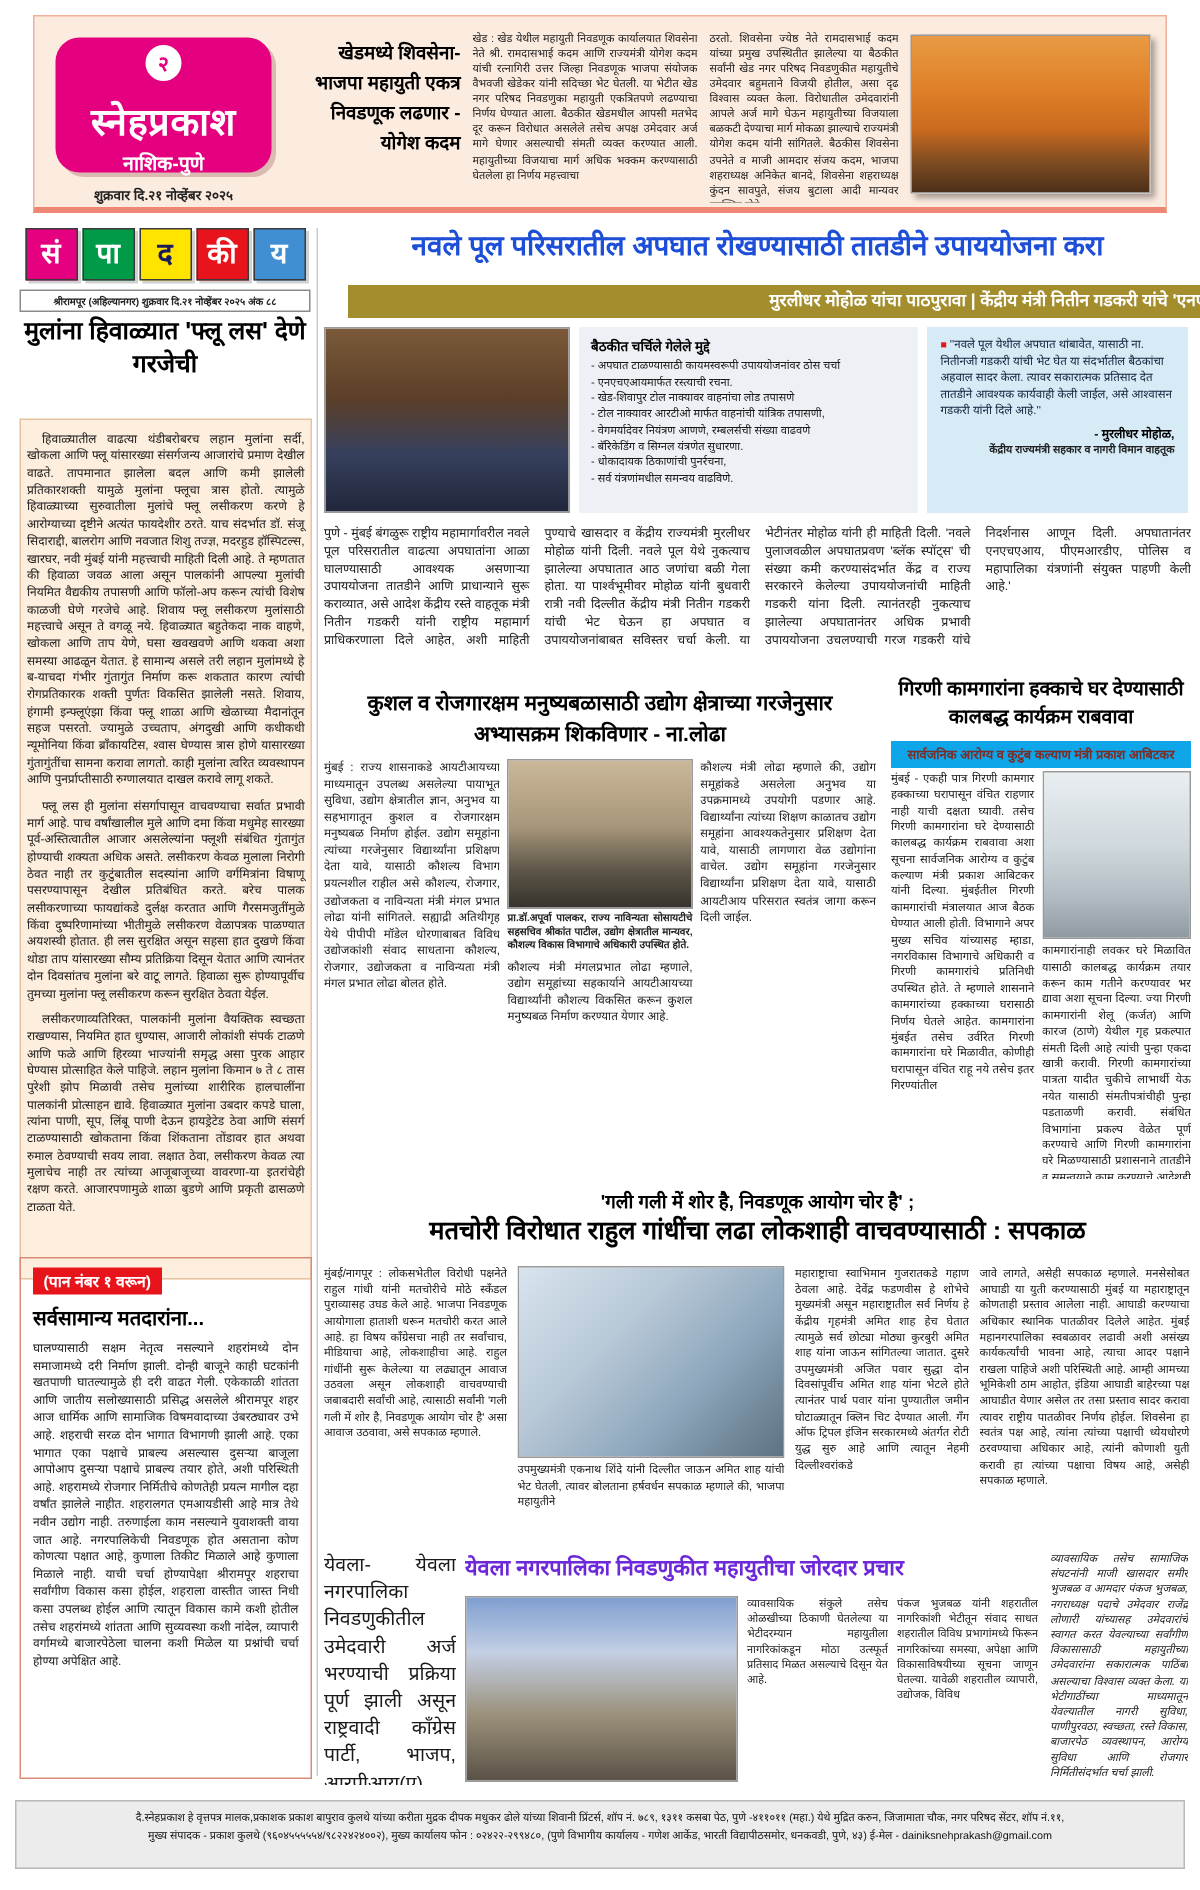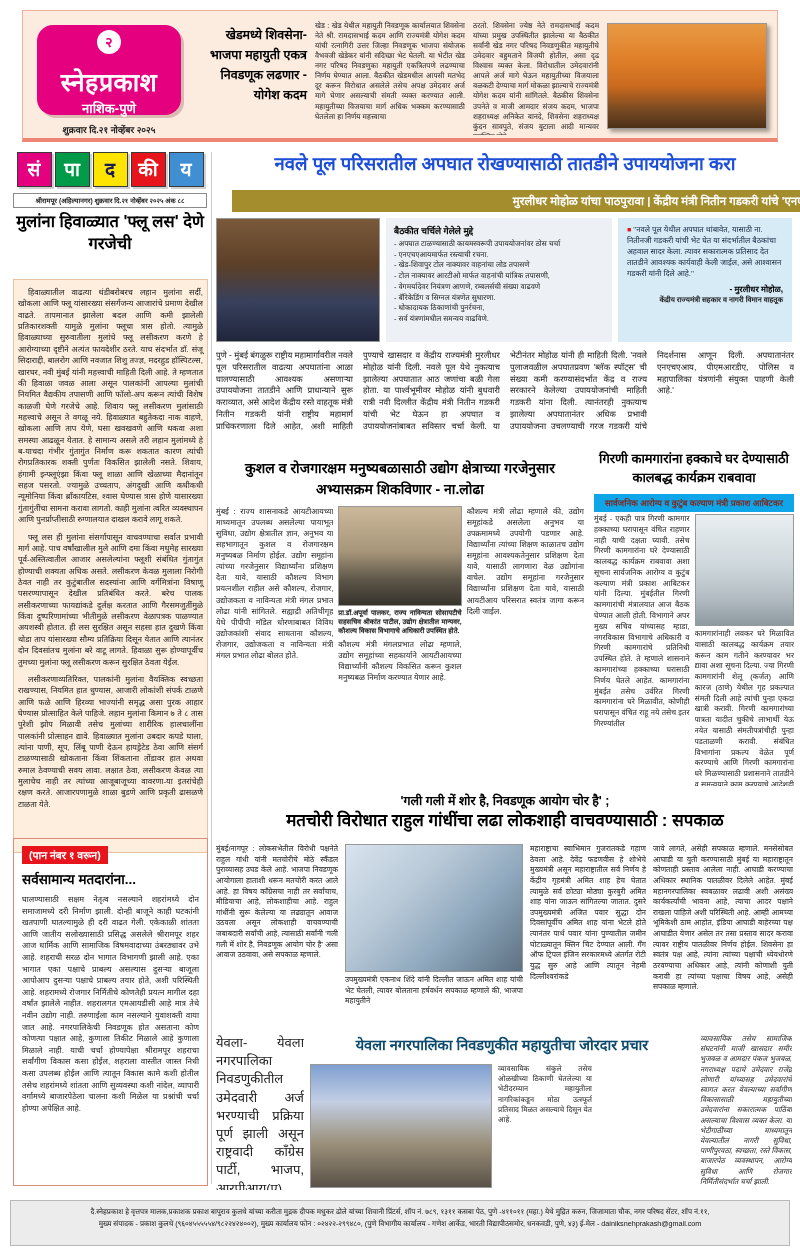--- a/index.html
+++ b/index.html
@@ -94,21 +94,21 @@
   .sap-kicker { left:216px; top:792px; width:578px; font-size:12.5px; font-weight:bold; text-align:center; color:#000; }
   .sap-head { left:216px; top:808px; width:578px; font-size:17px; font-weight:bold; text-align:center; color:#000; }
   .sap-row { left:216px; top:844px; width:578px; height:184px; display:flex; gap:7px; }
   .scol { font-size:7.5px; line-height:1.42; overflow:hidden; }
   .sc1 { width:122px; } .sc3 { width:116px; } .sc4 { width:140px; }
   .sphoto-col { width:178px; }
   .ph-sapkal { position:relative; width:100%; height:128px; margin-bottom:3px; }
 
   .yv-col1 { left:216px; top:1034px; width:88px; height:156px; font-size:13px; line-height:1.4; overflow:hidden; }
   .yv-head { left:310px; top:1034px; width:384px; height:26px; font-size:14.5px; font-weight:bold;
-    text-align:center; white-space:nowrap; overflow:hidden; color:#0c4a6e; }
+    text-align:left; white-space:nowrap; overflow:hidden; color:#6d28d9; }
   .yv-row { left:310px; top:1064px; width:384px; height:126px; display:flex; gap:6px; }
   .ph-yevla { position:relative; width:182px; height:124px; flex:none; }
   .yv-c { width:94px; font-size:7.3px; line-height:1.4; overflow:hidden; }
   .yv-right { left:700px; top:1034px; width:92px; height:156px; font-size:7.3px; line-height:1.4; overflow:hidden;font-style:italic; }
 
   .footer { left:10px; top:1200px; width:780px; height:46px; background:#ececec; border:1px solid #b8b8b8;
     padding:5px 10px; text-align:center; }
   .f-line { font-size:7.2px; line-height:1.6; color:#111; white-space:nowrap; overflow:hidden; }
 </style>
 </head>
@@ -204,20 +204,21 @@
     </div>
     <div class="scol sc3 just">महाराष्ट्राचा स्वाभिमान गुजरातकडे गहाण ठेवला आहे. देवेंद्र फडणवीस हे शोभेचे मुख्यमंत्री असून महाराष्ट्रातील सर्व निर्णय हे केंद्रीय गृहमंत्री अमित शाह हेच घेतात त्यामुळे सर्व छोट्या मोठ्या कुरबुरी अमित शाह यांना जाऊन सांगितल्या जातात. दुसरे उपमुख्यमंत्री अजित पवार सुद्धा दोन दिवसांपूर्वीच अमित शाह यांना भेटले होते त्यानंतर पार्थ पवार यांना पुण्यातील जमीन घोटाळ्यातून क्लिन चिट देण्यात आली. गँग ऑफ ट्रिपल इंजिन सरकारमध्ये अंतर्गत रोटी युद्ध सुरु आहे आणि त्यातून नेहमी दिल्लीश्वरांकडे</div>
     <div class="scol sc4 just">जावे लागते, असेही सपकाळ म्हणाले. मनसेसोबत आघाडी या युती करण्यासाठी मुंबई या महाराष्ट्रातून कोणताही प्रस्ताव आलेला नाही. आघाडी करण्याचा अधिकार स्थानिक पातळीवर दिलेले आहेत. मुंबई महानगरपालिका स्वबळावर लढावी अशी असंख्य कार्यकर्त्यांची भावना आहे, त्याचा आदर पक्षाने राखला पाहिजे अशी परिस्थिती आहे. आम्ही आमच्या भूमिकेशी ठाम आहोत, इंडिया आघाडी बाहेरच्या पक्ष आघाडीत येणार असेल तर तसा प्रस्ताव सादर करावा त्यावर राष्ट्रीय पातळीवर निर्णय होईल. शिवसेना हा स्वतंत्र पक्ष आहे, त्यांना त्यांच्या पक्षाची ध्येयधोरणे ठरवण्याचा अधिकार आहे, त्यांनी कोणाशी युती करावी हा त्यांच्या पक्षाचा विषय आहे, असेही सपकाळ म्हणाले.</div>
   </div>
 
   <div class="abs yv-col1 just">येवला- येवला नगरपालिका निवडणुकीतील उमेदवारी अर्ज भरण्याची प्रक्रिया पूर्ण झाली असून राष्ट्रवादी काँग्रेस पार्टी, भाजप, आरपीआय(ए), घटक पक्ष महायुतीकडून प्रचाराची जोरदार सुरूवात झाली आहे. महायुती उमेदवारांच्या प्रचारार्थ माजी खासदार समीर भुजबळ व विधानपरिषदेचे आमदार पंकज भुजबळ यांनी येवला शहरातील विविध उद्योजक, व्यावसायिक, सामाजिक कार्यकर्ते आणि नागरिकांच्या भेटीगाठी घेतल्या. शहरातील प्रमुख बाजारपेठा,</div>
   <div class="abs yv-head">येवला नगरपालिका निवडणुकीत महायुतीचा जोरदार प्रचार</div>
   <div class="abs yv-row">
     <div class="photo ph-yevla"></div>
     <div class="yv-c just">व्यावसायिक संकुले तसेच ओळखीच्या ठिकाणी घेतलेल्या या भेटीदरम्यान महायुतीला नागरिकांकडून मोठा उत्स्फूर्त प्रतिसाद मिळत असल्याचे दिसून येत आहे.</div>
+    <div class="yv-c just">पंकज भुजबळ यांनी शहरातील नागरिकांशी भेटीतून संवाद साधत शहरातील विविध प्रभागांमध्ये फिरून नागरिकांच्या समस्या, अपेक्षा आणि विकासाविषयीच्या सूचना जाणून घेतल्या. यावेळी शहरातील व्यापारी, उद्योजक, विविध</div>
   </div>
   <div class="abs yv-right just">व्यावसायिक तसेच सामाजिक संघटनांनी माजी खासदार समीर भुजबळ व आमदार पंकज भुजबळ, नगराध्यक्ष पदाचे उमेदवार राजेंद्र लोणारी यांच्यासह उमेदवारांचे स्वागत करत येवल्याच्या सर्वांगीण विकासासाठी महायुतीच्या उमेदवारांना सकारात्मक पाठिंबा असल्याचा विश्वास व्यक्त केला. या भेटीगाठींच्या माध्यमातून येवल्यातील नागरी सुविधा, पाणीपुरवठा, स्वच्छता, रस्ते विकास, बाजारपेठ व्यवस्थापन, आरोग्य सुविधा आणि रोजगार निर्मितीसंदर्भात चर्चा झाली.</div>
 
   <div class="abs footer">
     <div class="f-line">दै.स्नेहप्रकाश हे वृत्तपत्र मालक,प्रकाशक प्रकाश बापुराव कुलथे यांच्या करीता मुद्रक दीपक मधुकर ढोले यांच्या शिवानी प्रिंटर्स, शॉप नं. ७८९, १३११ कसबा पेठ, पुणे -४११०११ (महा.) येथे मुद्रित करुन, जिजामाता चौक, नगर परिषद सेंटर, शॉप नं.११,</div>
     <div class="f-line">मुख्य संपादक - प्रकाश कुलथे (९६०४५५५५५४/९८२२४२४००२), मुख्य कार्यालय फोन : ०२४२२-२९९४८०, (पुणे विभागीय कार्यालय - गणेश आर्केड, भारती विद्यापीठसमोर, धनकवडी, पुणे, ४३) ई-मेल - dainiksnehprakash@gmail.com</div>
   </div>
 
 </div>
 

